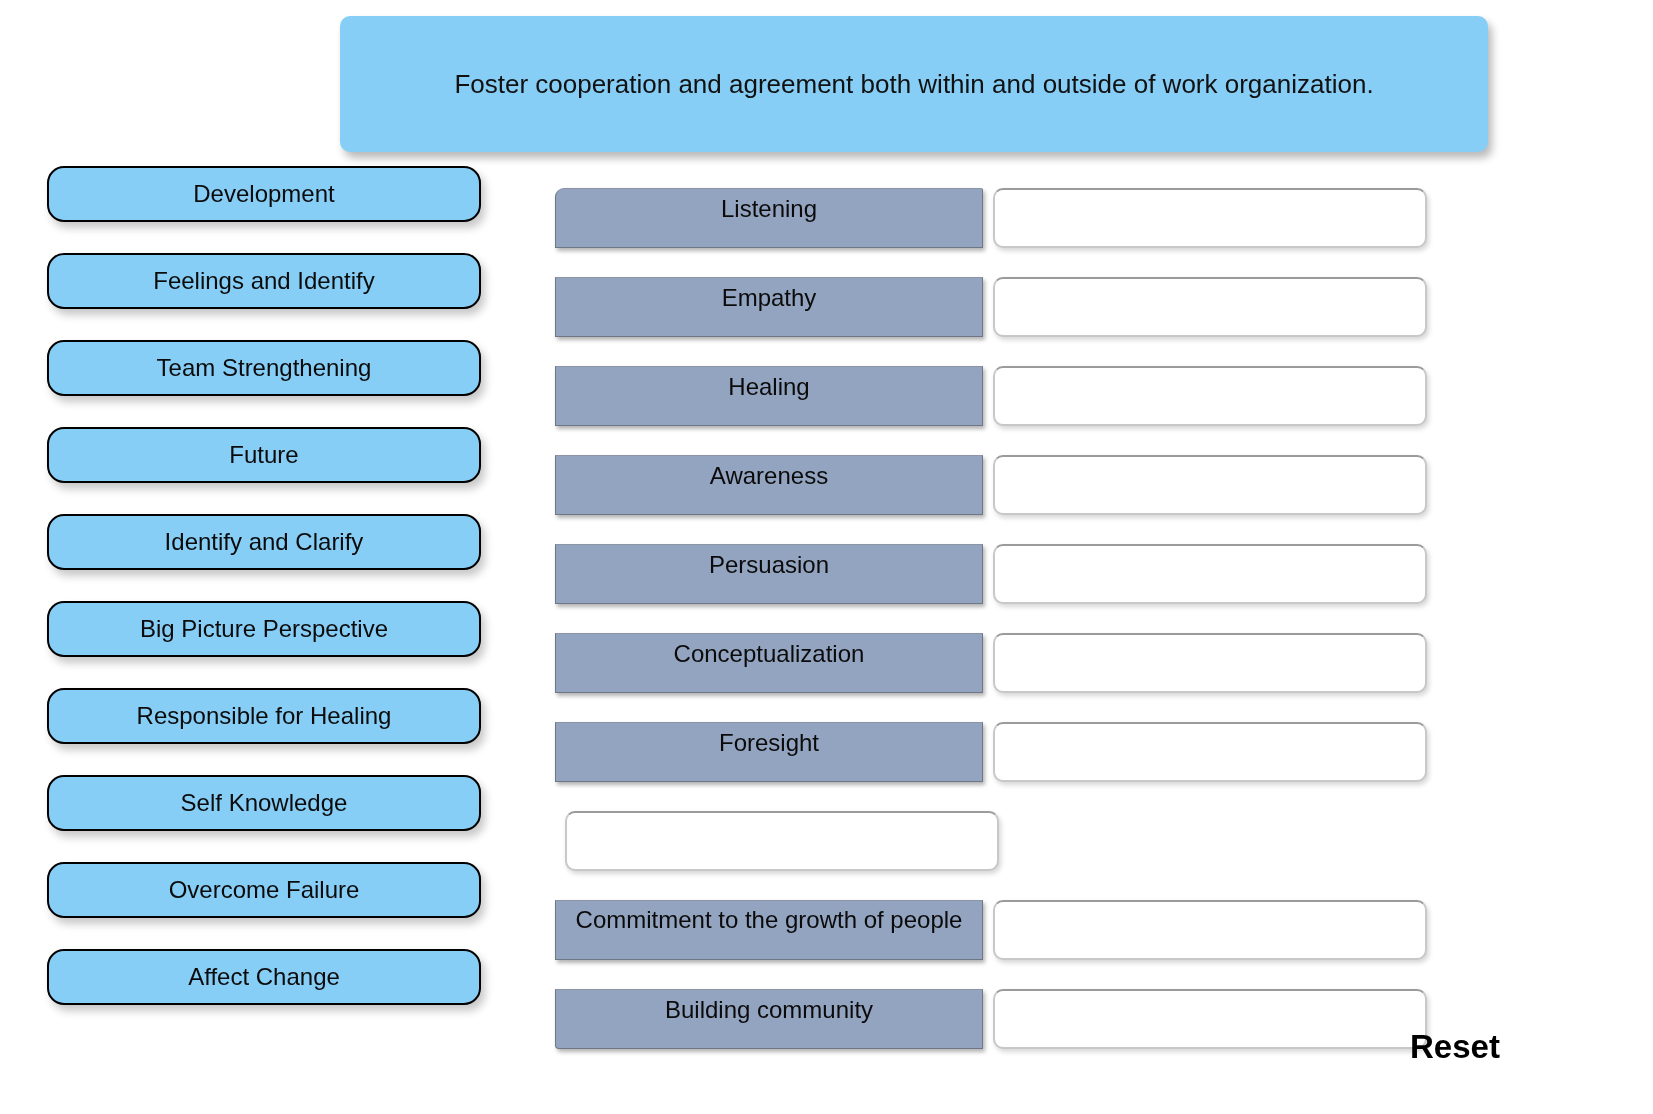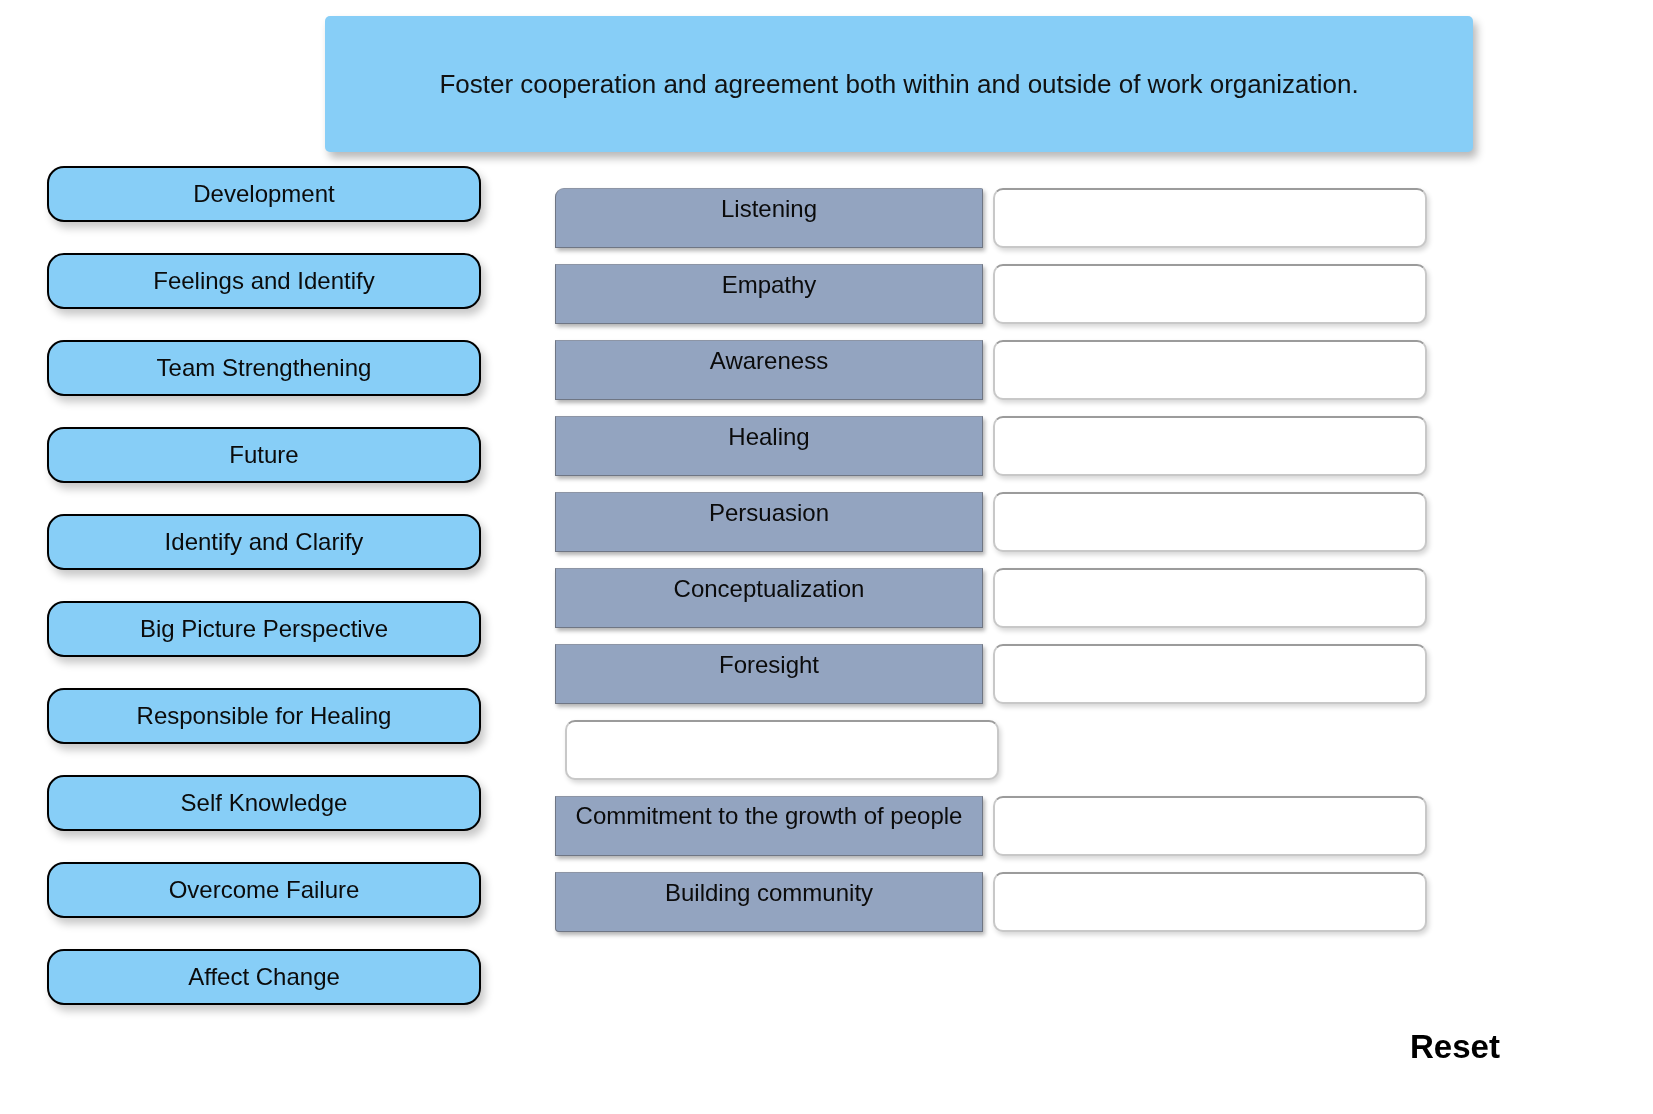--- a/index.html
+++ b/index.html
@@ -13,26 +13,26 @@
   #stage {
     position: relative;
     width: 1653px;
     height: 1114px;
     background: #ffffff;
   }
 
   
   .banner {
     position: absolute;
-    left: 325px;
+    left: 340px;
     top: 16px;
     width: 1148px;
     height: 136px;
     background: #87CEF7;
-    border-radius: 5px;
+    border-radius: 10px;
     box-shadow: 4px 6px 9px rgba(0,0,0,0.28);
     display: flex;
     align-items: center;
     justify-content: center;
     padding: 0 26px;
   }
   .banner-text {
     font-size: 26px;
     color: #111111;
     text-align: center;
@@ -71,21 +71,21 @@
   
   .match-area {
     position: absolute;
     left: 555px;
     top: 188px;
     width: 872px;
   }
   .match-row {
     display: flex;
     align-items: flex-start;
-    margin-bottom: 16px;
+    margin-bottom: 29px;
     height: 60px;
   }
   .cat-box {
     width: 428px;
     height: 60px;
     background: #93A4C0;
     border: 1.5px solid #6f7684;
     border-top-color: #8d95a5;
     box-shadow: 2px 3px 4px rgba(0,0,0,0.30);
     display: flex;
@@ -188,34 +188,34 @@
       </div>
       <div class="match-row">
         <div class="cat-box">
           <span class="cat-label">Empathy</span>
         </div>
         <div class="drop-gap"></div>
         <div class="drop-box"></div>
       </div>
       <div class="match-row">
         <div class="cat-box">
+          <span class="cat-label">Healing</span>
+        </div>
+        <div class="drop-gap"></div>
+        <div class="drop-box"></div>
+      </div>
+      <div class="match-row">
+        <div class="cat-box">
           <span class="cat-label">Awareness</span>
         </div>
         <div class="drop-gap"></div>
         <div class="drop-box"></div>
       </div>
       <div class="match-row">
         <div class="cat-box">
-          <span class="cat-label">Healing</span>
-        </div>
-        <div class="drop-gap"></div>
-        <div class="drop-box"></div>
-      </div>
-      <div class="match-row">
-        <div class="cat-box">
           <span class="cat-label">Persuasion</span>
         </div>
         <div class="drop-gap"></div>
         <div class="drop-box"></div>
       </div>
       <div class="match-row">
         <div class="cat-box">
           <span class="cat-label">Conceptualization</span>
         </div>
         <div class="drop-gap"></div>

